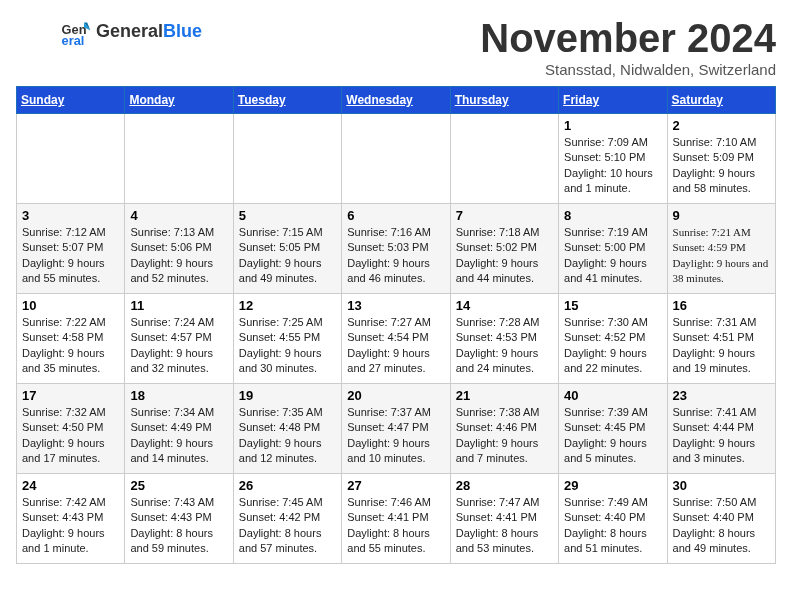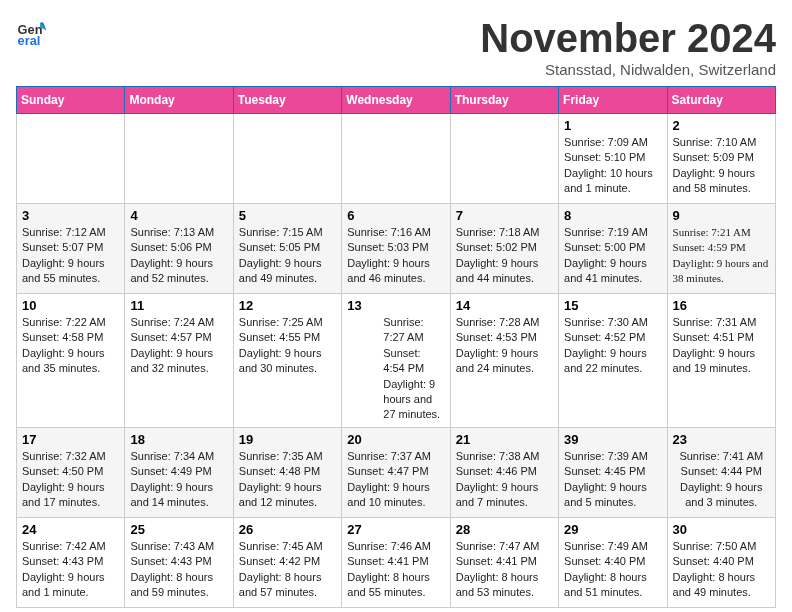--- a/index.html
+++ b/index.html
@@ -12,20 +12,21 @@
     }
     .header {
       display: flex;
       justify-content: space-between;
       align-items: flex-start;
       margin-bottom: 8px;
     }
     .logo {
       display: flex;
       align-items: center;
+      margin-left: 44px;
     }
     .logo-text {
       font-size: 18px;
       font-weight: bold;
       color: #333;
       line-height: 1.1;
     }
     .logo-text span {
       color: #1a73e8;
     }
@@ -45,22 +46,23 @@
     .location-title {
       font-size: 15px;
       color: #555;
     }
     table {
       width: 100%;
       border-collapse: collapse;
       font-size: 11px;
     }
     thead tr {
-      background: #ec4899;
+      background: #1d4ed8;
       color: #fff;
+      text-decoration: underline;
     }
     thead th {
       padding: 6px 4px;
       text-align: left;
       font-size: 12px;
       font-weight: bold;
       border: 1px solid #1a6fba;
     }
     tbody td {
       border: 1px solid #ccc;
@@ -95,20 +97,25 @@
 <body>
 
 <div class="header">
   <div class="logo">
     <svg class="logo-icon" viewBox="0 0 40 40">
       <text x="2" y="22" font-size="16" font-weight="bold" fill="#333">Gen</text>
       <text x="2" y="36" font-size="16" font-weight="bold" fill="#1a73e8">eral</text>
       <polygon points="30,8 38,18 30,14" fill="#1a9bdc"></polygon>
       <polygon points="30,8 38,18 34,8" fill="#0d6fa8"></polygon>
     </svg>
+    <div>
+      <div class="logo-text">
+        <span style="color:#333">General</span><span>Blue</span>
+      </div>
+    </div>
   </div>
   <div class="title-block">
     <div class="month-title">November 2024</div>
     <div class="location-title">Stansstad, Nidwalden, Switzerland</div>
   </div>
 </div>
 
 <table>
   <thead>
     <tr>
@@ -199,21 +206,21 @@
 Daylight: 9 hours and 32 minutes.</div>
         </td>
         <td>
           <span class="day-number">12</span>
           <div class="day-info" style="white-space: pre-line;">Sunrise: 7:25 AM
 Sunset: 4:55 PM
 Daylight: 9 hours and 30 minutes.</div>
         </td>
         <td>
           <span class="day-number">13</span>
-          <div class="day-info" style="white-space: pre-line; margin-left: 36px;">Sunrise: 7:27 AM
+          <div class="day-info" style="white-space: pre-line;">Sunrise: 7:27 AM
 Sunset: 4:54 PM
 Daylight: 9 hours and 27 minutes.</div>
         </td>
         <td>
           <span class="day-number">14</span>
           <div class="day-info" style="white-space: pre-line;">Sunrise: 7:28 AM
 Sunset: 4:53 PM
 Daylight: 9 hours and 24 minutes.</div>
         </td>
         <td>
@@ -254,28 +261,28 @@
 Sunset: 4:47 PM
 Daylight: 9 hours and 10 minutes.</div>
         </td>
         <td>
           <span class="day-number">21</span>
           <div class="day-info" style="white-space: pre-line;">Sunrise: 7:38 AM
 Sunset: 4:46 PM
 Daylight: 9 hours and 7 minutes.</div>
         </td>
         <td>
-          <span class="day-number">39</span>
+          <span class="day-number">40</span>
           <div class="day-info" style="white-space: pre-line;">Sunrise: 7:39 AM
 Sunset: 4:45 PM
 Daylight: 9 hours and 5 minutes.</div>
         </td>
         <td>
           <span class="day-number">23</span>
-          <div class="day-info" style="white-space: pre-line; text-align: center;">Sunrise: 7:41 AM
+          <div class="day-info" style="white-space: pre-line;">Sunrise: 7:41 AM
 Sunset: 4:44 PM
 Daylight: 9 hours and 3 minutes.</div>
         </td>
       </tr>
       <tr>
         <td>
           <span class="day-number">24</span>
           <div class="day-info" style="white-space: pre-line;">Sunrise: 7:42 AM
 Sunset: 4:43 PM
 Daylight: 9 hours and 1 minute.</div>

